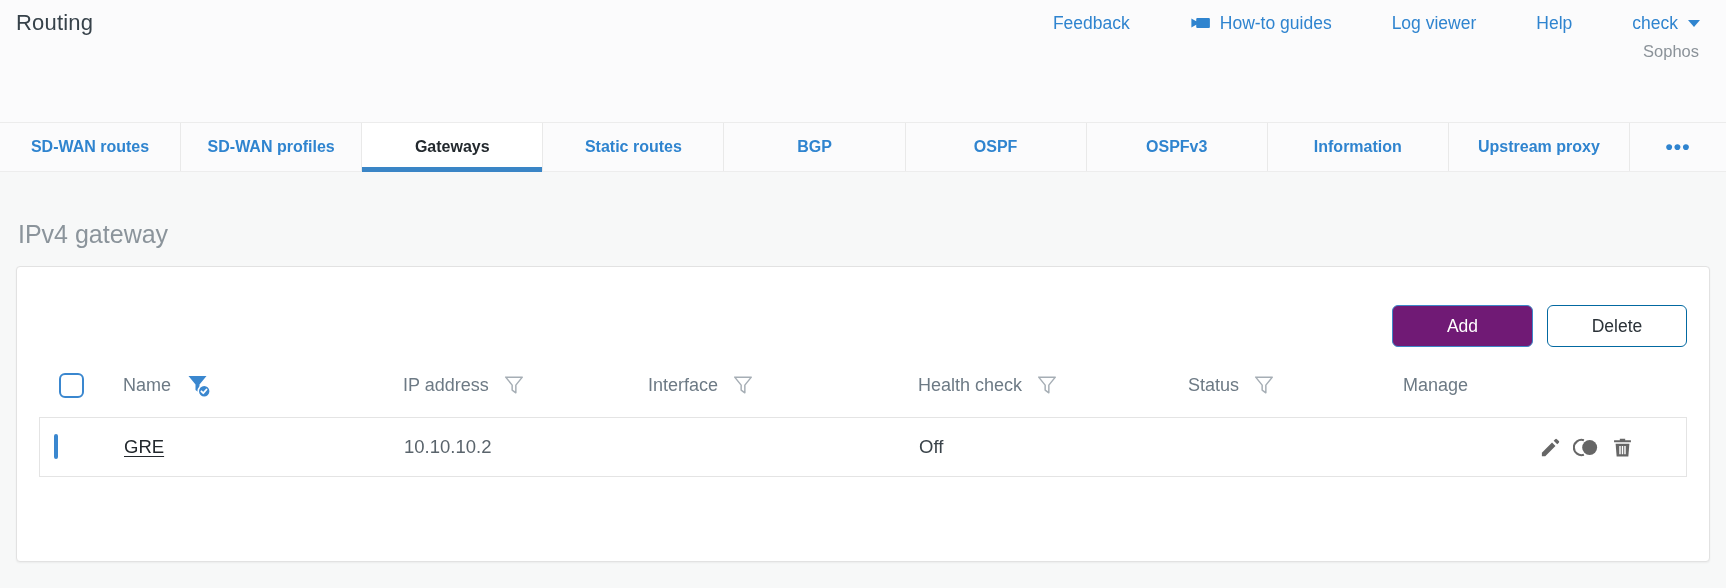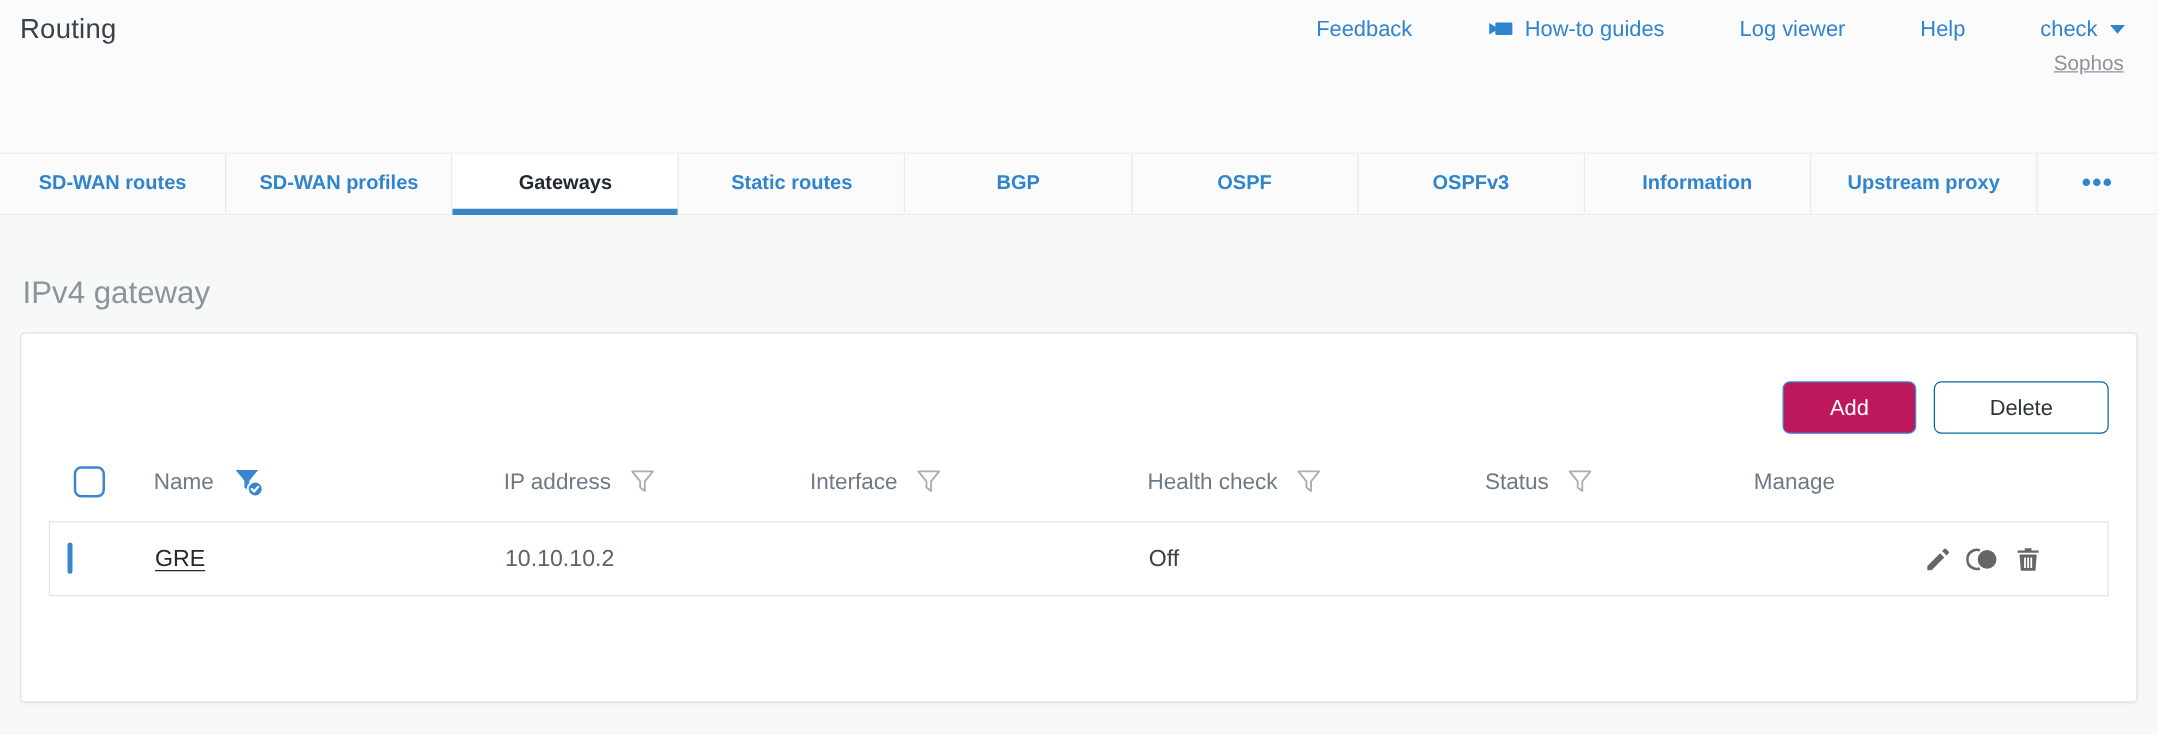--- a/index.html
+++ b/index.html
@@ -25,21 +25,21 @@
   }
   .top-nav .navlink { cursor:pointer; display:flex; align-items:center; gap:8px; white-space:nowrap;margin-left:28px; }
   .cam-icon svg { display:block; fill:#2f84cf; }
   .caret {
     display:inline-block; width:0; height:0; margin-left:2px;
     border-left:6px solid transparent; border-right:6px solid transparent;
     border-top:7px solid #2f84cf;
   }
   .brand {
     position:absolute; top:42px; right:27px;
-    color:#8b9299; font-size:16.5px; font-weight:400;text-decoration:underline;
+    color:#8b9299; font-size:16.5px; font-weight:400;
   }
 
   
   .tabbar {
     display:flex; height:50px; background:#fbfbfc;
     border-top:1px solid #ececec; border-bottom:1px solid #ededed;
   }
   .tab {
     flex:1 1 0; display:flex; align-items:center; justify-content:center;
     font-size:16px; font-weight:700; color:#2f84cf;
@@ -66,21 +66,21 @@
     height:296px; padding:22px;
   }
 
   
   .actions { display:flex; justify-content:flex-end; gap:14px; margin-top:16px; }
   .btn {
     height:42px; border-radius:6px; font-size:17.5px; cursor:pointer;
     font-family:"Liberation Sans", sans-serif;
   }
   .btn-primary {
-    width:107px; background:#be185d; border:1px solid #3d87c8; color:#fff;
+    width:141px; background:#701a75; border:1px solid #3d87c8; color:#fff;
   }
   .btn-secondary {
     width:140px; background:#fff; border:1px solid #0369a1; color:#2b3238;
   }
 
   
   .thead, .trow {
     display:grid;
     grid-template-columns:70px 280px 245px 270px 270px 215px 1fr;
     align-items:center;

